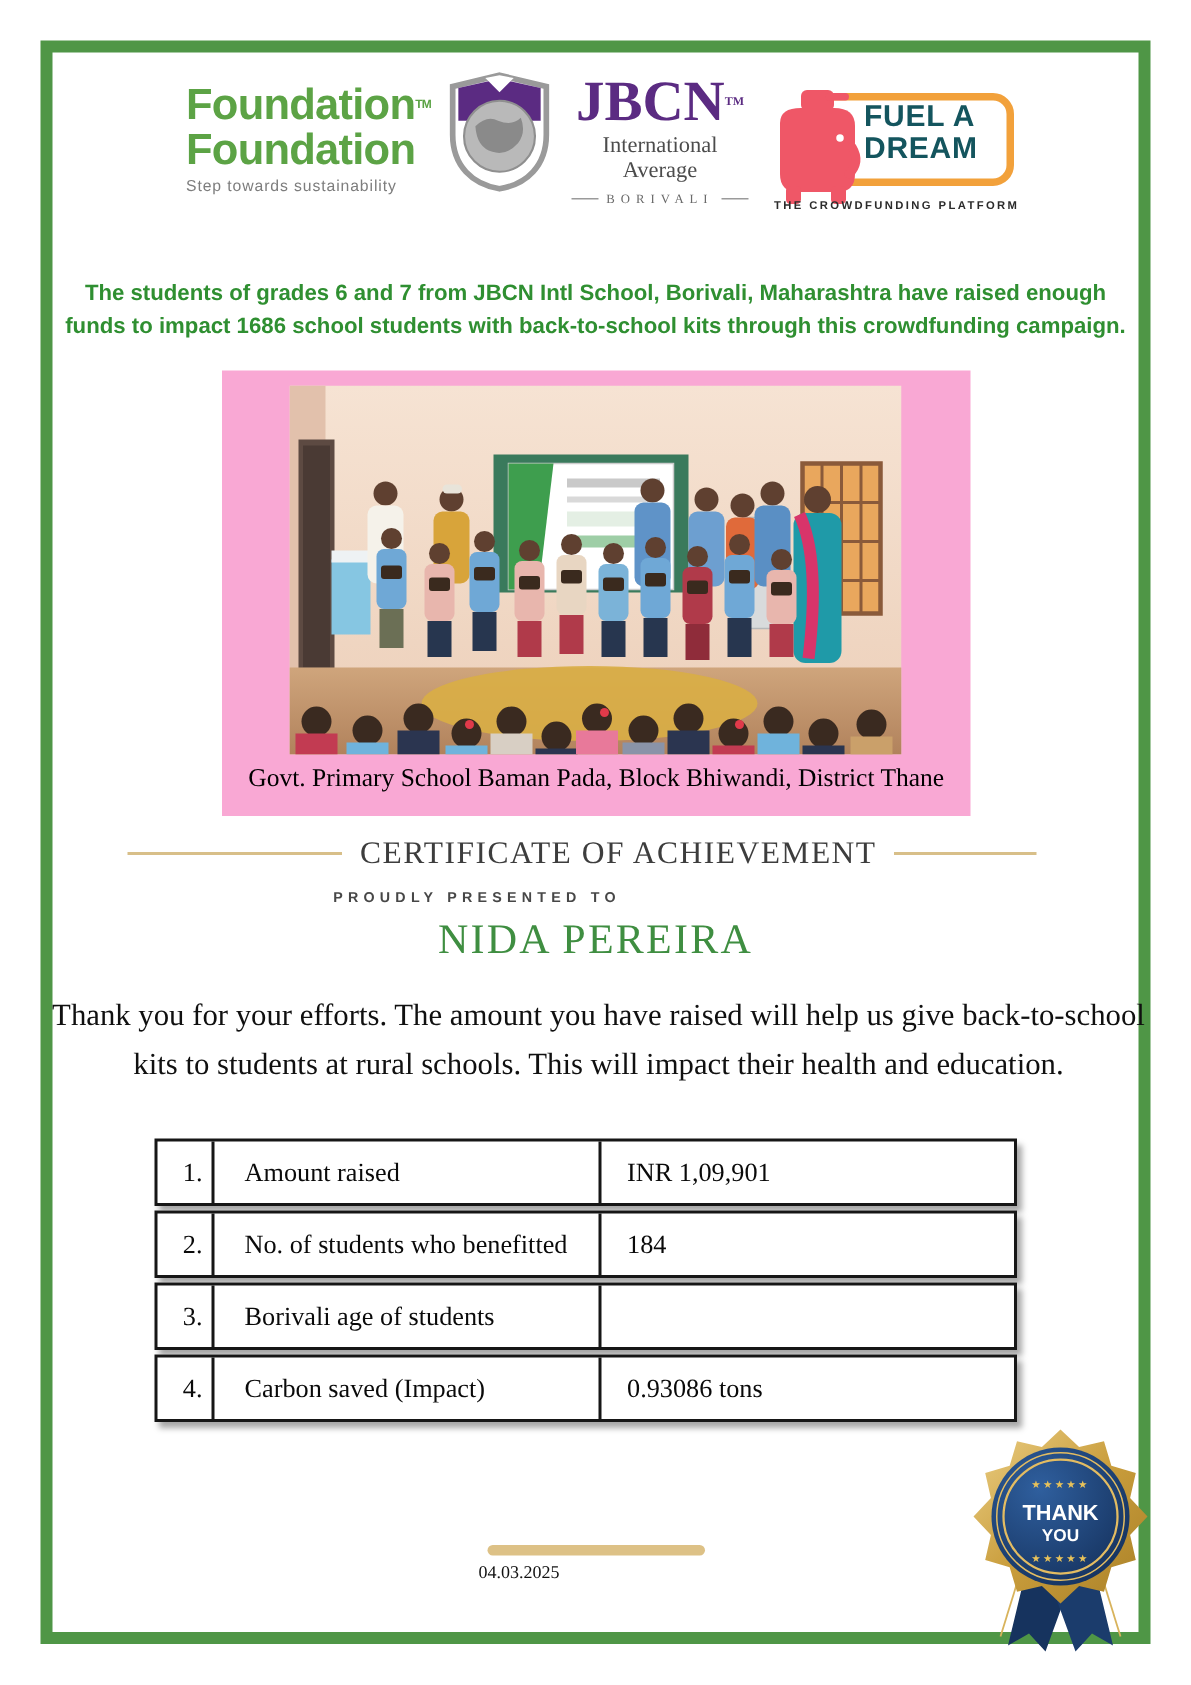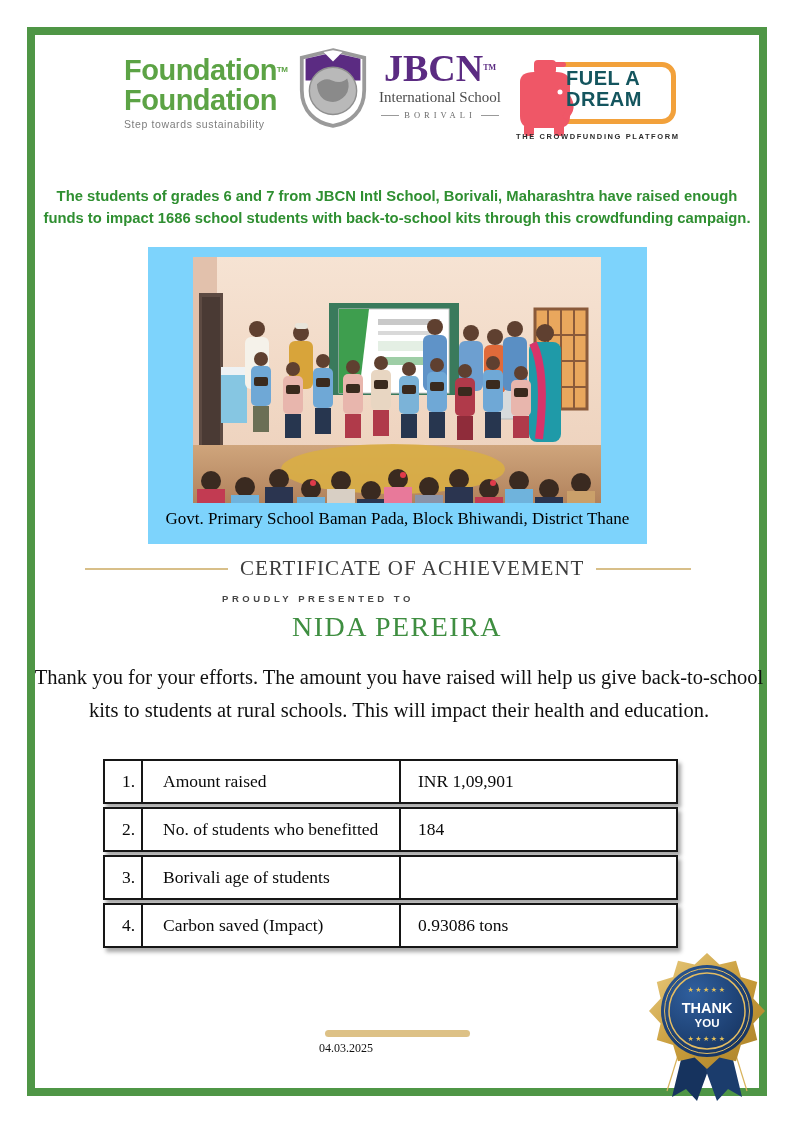--- a/index.html
+++ b/index.html
@@ -21,31 +21,31 @@
   .jbcn-name { font-family:"Liberation Serif", serif; font-weight:700; font-size:38px; line-height:38px; color:#5b2b82; }
   .jbcn-tm { font-size:8px; vertical-align:top; color:#5b2b82; }
   .jbcn-sub { font-family:"Liberation Serif", serif; font-size:15px; color:#4c4c4c; margin-top:2px; }
   .jbcn-city { display:flex; align-items:center; justify-content:center; gap:5px; margin-top:4px; }
   .jbcn-city .dash { width:18px; height:1px; background:#9a9a9a; }
   .jbcn-city span { font-family:"Liberation Serif", serif; font-size:8.5px; letter-spacing:4px; color:#6a6a6a; }
 
   .fad { left:512px; top:52px; width:168px; }
   .fad-box { position:absolute; left:30px; top:10px; width:134px; height:62px;
              border:5px solid #f2a13b; border-radius:14px; background:#fff; }
-  .fad-words { position:absolute; left:54px; top:16px; width:100px; text-align:left;
+  .fad-words { position:absolute; left:64px; top:16px; width:100px; text-align:left;
                font-weight:800; font-size:20px; line-height:21px; color:#14555e; letter-spacing:0.5px; }
   .fad-tag { position:absolute; left:4px; top:80px; width:164px; font-size:7.5px; font-weight:700;
              letter-spacing:1.6px; color:#2b2b2b; }
 
   
   .intro { left:35px; top:185px; width:724px; text-align:center;
            font-size:14.8px; font-weight:700; color:#2f8f31; line-height:22px; }
 
   
-  .photo-box { left:148px; top:247px; width:499px; height:297px; background:#7dd3fc; }
+  .photo-box { left:148px; top:247px; width:499px; height:297px; background:#f9a8d4; }
   .photo { position:absolute; left:45px; top:10px; width:408px; height:246px; }
   .caption { position:absolute; left:0; top:262px; width:100%; text-align:center;
              font-family:"Liberation Serif", serif; font-size:17px; color:#000; }
 
   
   .cert-row { left:85px; top:556px; width:606px; display:flex; align-items:center; }
   .gold-line { height:2px; background:#d8bf89; }
   .cert-title { font-family:"Liberation Serif", serif; font-size:21px; letter-spacing:1px;
                 color:#3d3d3d; white-space:nowrap; padding:0 12px; }
   .presented { left:0; top:593px; width:636px; text-align:center; font-size:9.5px;
@@ -87,21 +87,21 @@
   <div class="abs jbcn">
     <svg width="70" height="82" viewBox="0 0 74 84">
       <path d="M37,2 L70,10 V44 C70,66 56,79 37,82 C18,79 4,66 4,44 V10 Z" fill="#ffffff" stroke="#9a9a9a" stroke-width="4"></path>
       <path d="M8,11 L37,4.5 L66,11 V34 H8 Z" fill="#5b2b82"></path>
       <path d="M27,4 L37,14 L47,4 L37,2 Z" fill="#ffffff"></path>
       <circle cx="37" cy="45" r="25" fill="#b9b9b9" stroke="#8f8f8f" stroke-width="1.5"></circle>
       <path d="M20,38 q8,-8 16,-4 q10,4 16,-2 q4,10 -2,18 q-8,9 -18,6 q-11,-3 -12,-18 Z" fill="#8a8a8a"></path>
     </svg>
     <div class="jbcn-text">
       <div class="jbcn-name"><span>JBCN</span><sup class="jbcn-tm">TM</sup></div>
-      <div class="jbcn-sub">International School</div>
+      <div class="jbcn-sub">International Average</div>
       <div class="jbcn-city">
         <div class="dash"></div>
         <span>BORIVALI</span>
         <div class="dash"></div>
       </div>
     </div>
   </div>
 
   <div class="abs fad">
     <div class="fad-box"></div>

